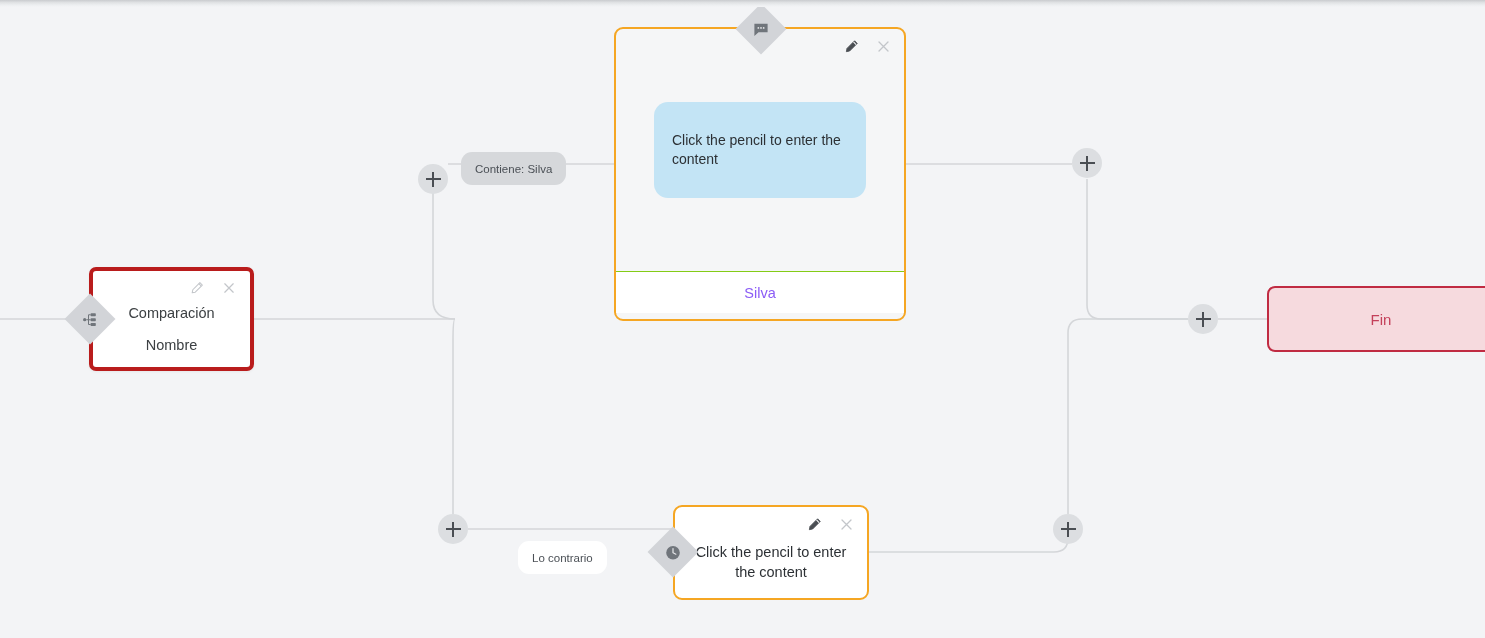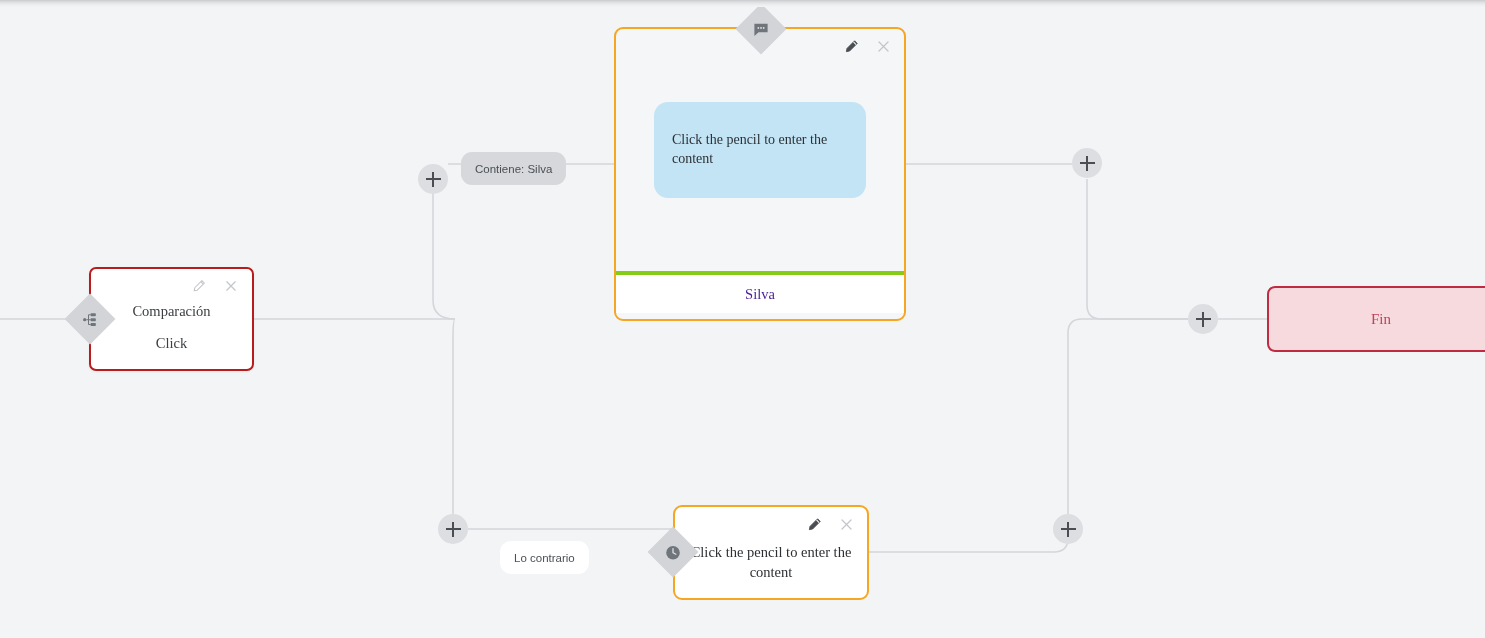--- a/index.html
+++ b/index.html
@@ -35,21 +35,21 @@
   #edges {
     position: absolute;
     left: 0; top: 0;
     width: 1485px;
     height: 638px;
     z-index: 1;
   }
   #edges path, #edges line { fill: none; stroke: #d4d6d9; stroke-width: 1.6px; }
 
   
-  .node { position: absolute; z-index: 10; font-family: Liberation Serif, serif; }
+  .node { position: absolute; z-index: 10; }
 
   .card-actions {
     position: absolute;
     top: 8px; right: 12px;
     display: flex;
     align-items: center;
     gap: 14px;
     z-index: 4;
   }
   .icon-btn {
@@ -57,21 +57,21 @@
     display: flex; align-items: center; justify-content: center;
     cursor: pointer;
   }
   .icon-btn svg { display: block; }
 
   
   #node-comparacion {
     left: 89px; top: 267px;
     width: 165px; height: 104px;
     background: #ffffff;
-    border: 2px solid #b91c1c;
+    border: 4px solid #b91c1c;
     border-radius: 7px;
     box-shadow: 0 1px 3px rgba(0,0,0,0.05);
   }
   #node-comparacion .node-title,
   #node-comparacion .node-sub {
     text-align: center;
     color: #3c4043;
     font-size: 14.5px;
     line-height: 1.35;
   }
@@ -117,25 +117,25 @@
     padding: 16px 18px;
     display: flex;
     align-items: center;
     color: #2c3034;
     font-size: 14px;
     line-height: 1.33;
   }
   #node-message .msg-footer {
     height: 42px;
     background: #ffffff;
-    border-top: 4px solid #84cc16;
+    border-top: 1px solid #84cc16;
     display: flex;
     align-items: center;
     justify-content: center;
-    color: #4c1d95;
+    color: #8b5cf6;
     font-size: 14.5px;
   }
 
   
   #node-message-2 {
     left: 673px; top: 505px;
     width: 196px; height: 95px;
     background: #ffffff;
     border: 2px solid #f5a623;
     border-radius: 9px;
@@ -171,21 +171,21 @@
     border-radius: 11px;
     font-size: 11.5px;
     color: #4b5056;
     white-space: nowrap;
     padding: 0 14px;
     height: 33px;
   }
   .edge-label.grey  { background: #d6d8db; }
   .edge-label.white { background: #ffffff; }
   #label-contiene { left: 461px; top: 152px; }
-  #label-contrario { left: 500px; top: 541px; }
+  #label-contrario { left: 518px; top: 541px; }
 
   
   .plus-btn {
     position: absolute;
     width: 30px; height: 30px;
     border-radius: 50%;
     background: #dcdee1;
     z-index: 25;
     cursor: pointer;
     display: flex; align-items: center; justify-content: center;
@@ -273,21 +273,21 @@
           <path d="M10.1 3.1 l2.8 2.8" stroke="#c3c6ca" stroke-width="1.2"></path>
         </svg>
       </span>
       <span class="icon-btn">
         <svg width="14" height="14" viewBox="0 0 16 16">
           <path d="M3.2 3.2 L12.8 12.8 M12.8 3.2 L3.2 12.8" stroke="#c3c6ca" stroke-width="1.4" stroke-linecap="round"></path>
         </svg>
       </span>
     </div>
     <div class="node-title">Comparación</div>
-    <div class="node-sub">Click</div>
+    <div class="node-sub">Nombre</div>
   </div>
 
   <div class="node" id="node-message">
     <div class="card-actions">
       <span class="icon-btn">
         <svg width="15" height="15" viewBox="0 0 16 16">
           <path d="M11.3 1.9 l2.8 2.8 -8.1 8.1 -3.5 0.7 0.7 -3.5 z" fill="#4a4e53" stroke="#4a4e53" stroke-width="0.9" stroke-linejoin="round"></path>
           <path d="M10.1 3.1 l2.8 2.8" stroke="#f5f6f7" stroke-width="1.1"></path>
         </svg>
       </span>

